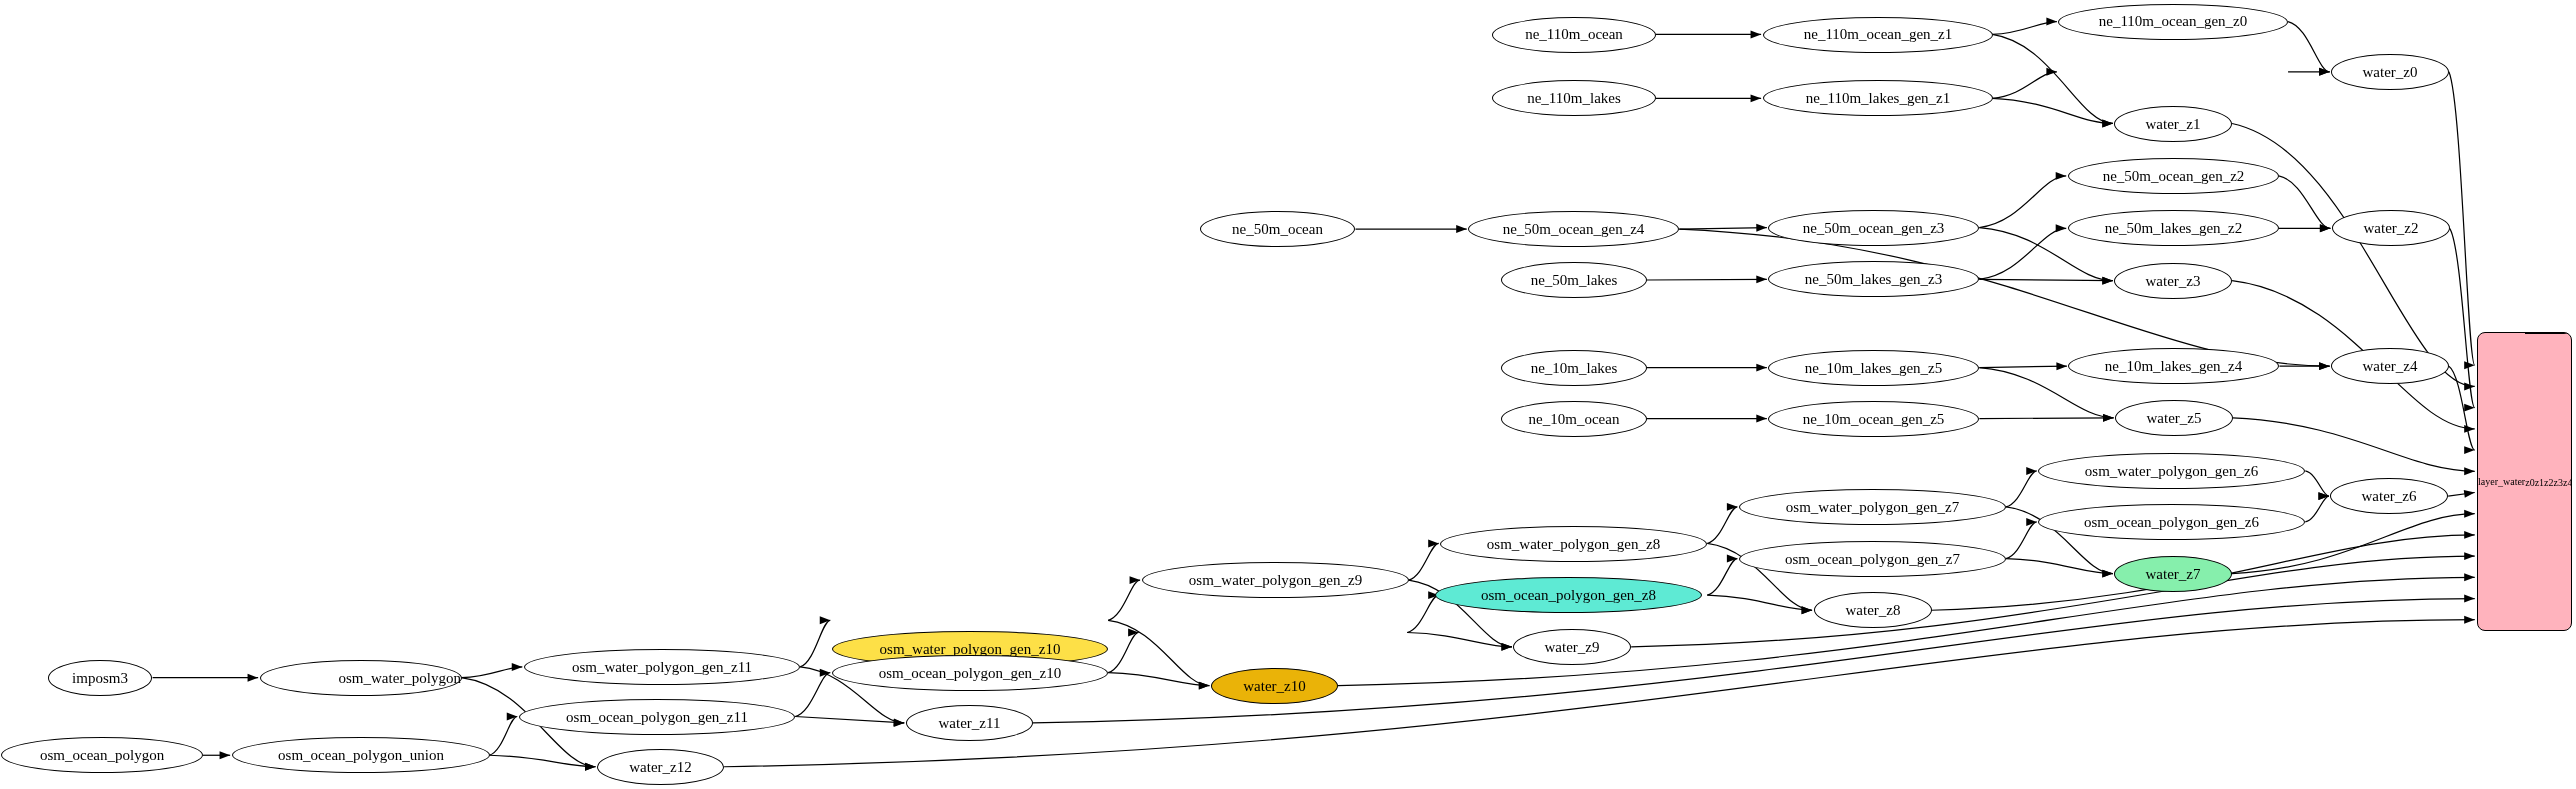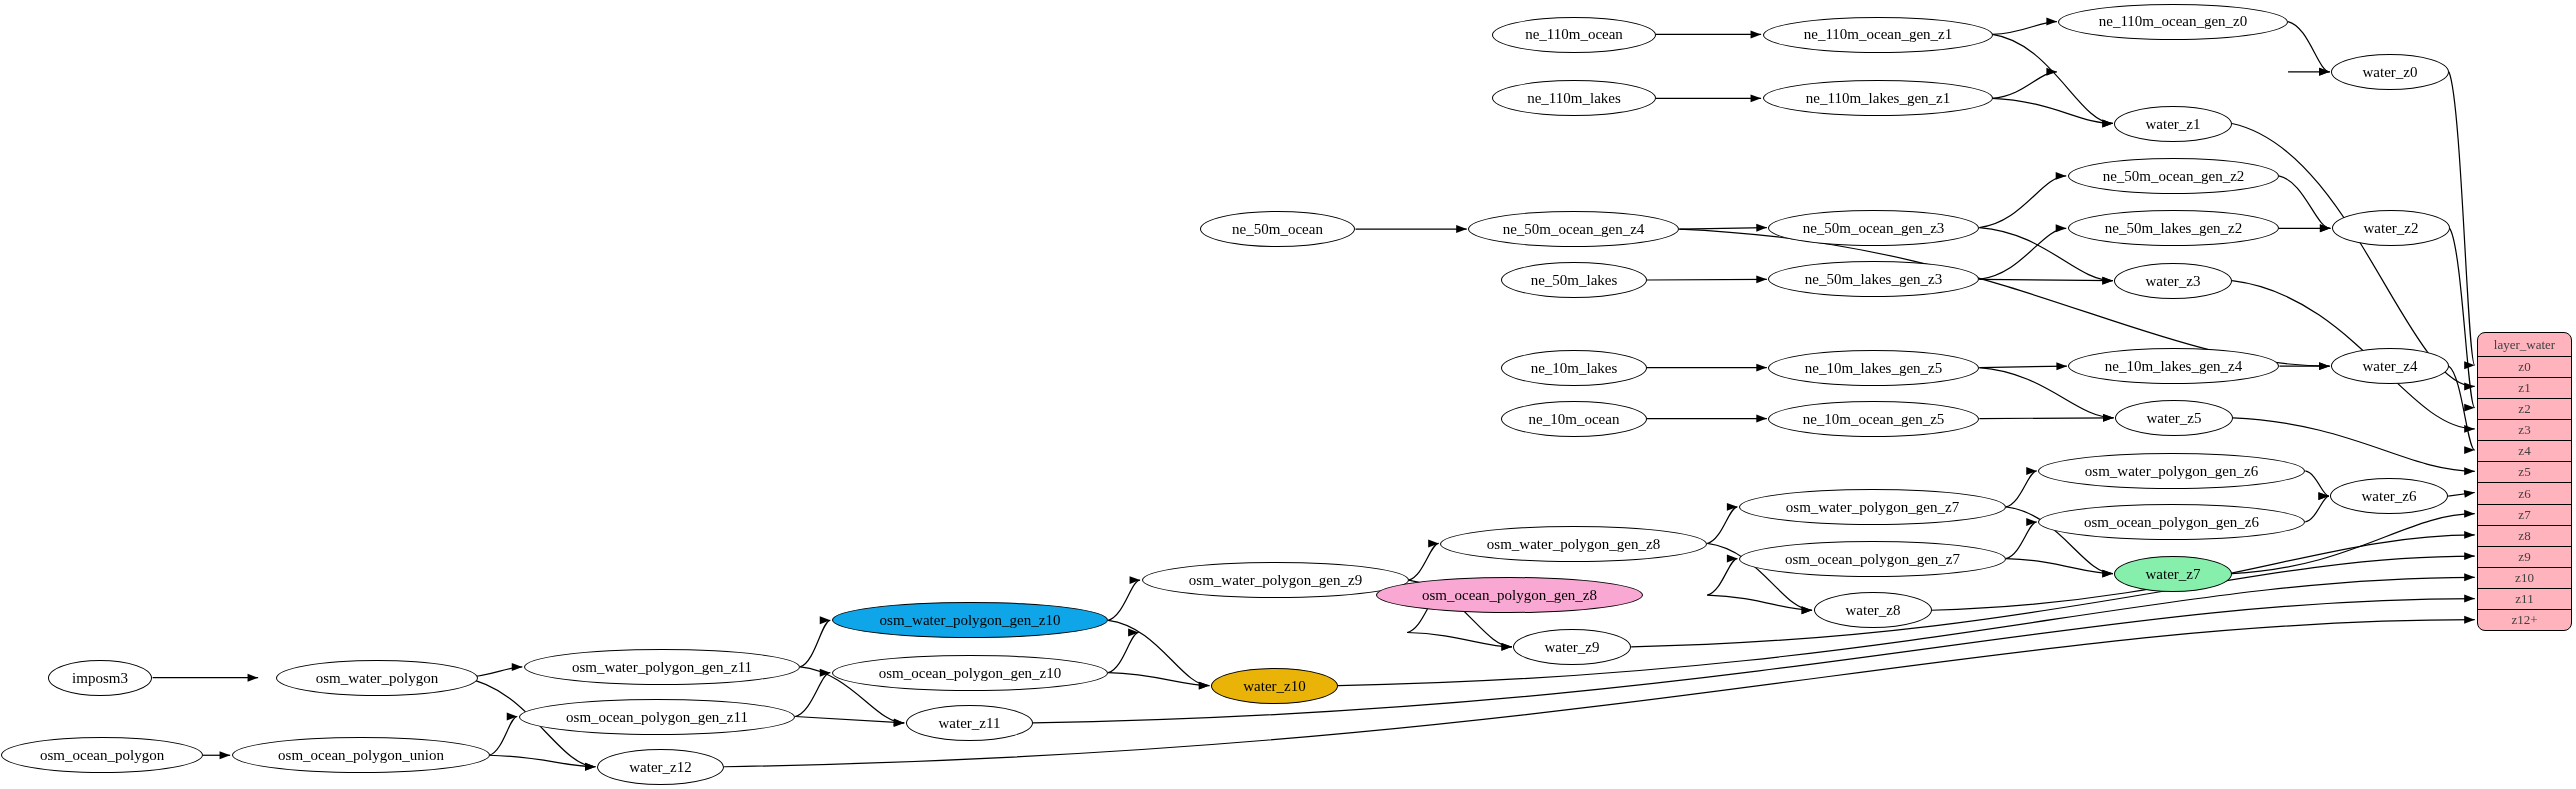--- a/index.html
+++ b/index.html
@@ -22,22 +22,22 @@
     font-size:15px;color:#000000;
     white-space:nowrap;
     z-index:2;
   }
   #rectable{
     position:absolute;
     box-sizing:border-box;
     border:1.2px solid #000000;
     border-radius:8px;
     overflow:hidden;
-    display:flex;flex-direction:column;
-    font-size:13px;color:#404040;
+    display:flex;flex-direction:row;
+    font-size:10px;color:#000000;
     z-index:2;
   }
   #rectable .hdr{
     box-sizing:border-box;
     display:flex;align-items:center;justify-content:center;
     flex:0 0 23px;
   }
   #rectable .row{
     box-sizing:border-box;
     flex:1 1 auto;
@@ -226,42 +226,42 @@
     </div>
     <div class="node" style="left: 1739px; top: 541px; width: 267px; background: rgb(255, 255, 255); border-color: rgb(0, 0, 0);">
       <span>osm_ocean_polygon_gen_z7</span>
     </div>
     <div class="node" style="left: 2114px; top: 556px; width: 118px; background: #86efac; border-color: rgb(0, 0, 0);">
       <span>water_z7</span>
     </div>
     <div class="node" style="left: 1142px; top: 562px; width: 267px; background: rgb(255, 255, 255); border-color: rgb(0, 0, 0);">
       <span>osm_water_polygon_gen_z9</span>
     </div>
-    <div class="node" style="left: 1376px; top: 577px; width: 267px; background: #f9a8d4; border-color: rgb(0, 0, 0);">
+    <div class="node" style="left: 1435px; top: 577px; width: 267px; background: #5eead4; border-color: rgb(0, 0, 0);">
       <span>osm_ocean_polygon_gen_z8</span>
     </div>
     <div class="node" style="left: 1814px; top: 592px; width: 118px; background: rgb(255, 255, 255); border-color: rgb(0, 0, 0);">
       <span>water_z8</span>
     </div>
-    <div class="node" style="left: 832px; top: 602px; width: 276px; background: #0ea5e9; border-color: rgb(0, 0, 0);">
+    <div class="node" style="left: 832px; top: 631px; width: 276px; background: #fde047; border-color: rgb(0, 0, 0);">
       <span>osm_water_polygon_gen_z10</span>
     </div>
     <div class="node" style="left: 1513px; top: 629px; width: 118px; background: rgb(255, 255, 255); border-color: rgb(0, 0, 0);">
       <span>water_z9</span>
     </div>
     <div class="node" style="left: 524px; top: 649px; width: 276px; background: rgb(255, 255, 255); border-color: rgb(0, 0, 0);">
       <span>osm_water_polygon_gen_z11</span>
     </div>
     <div class="node" style="left: 832px; top: 655px; width: 276px; background: rgb(255, 255, 255); border-color: rgb(0, 0, 0);">
       <span>osm_ocean_polygon_gen_z10</span>
     </div>
     <div class="node" style="left: 48px; top: 660px; width: 104px; background: rgb(255, 255, 255); border-color: rgb(0, 0, 0);">
       <span>imposm3</span>
     </div>
-    <div class="node" style="left: 276px; top: 660px; width: 202px; background: rgb(255, 255, 255); border-color: rgb(0, 0, 0);">
+    <div class="node" style="left: 260px; top: 660px; width: 202px; background: rgb(255, 255, 255); border-color: rgb(0, 0, 0); justify-content: flex-end;">
       <span>osm_water_polygon</span>
     </div>
     <div class="node" style="left: 1211px; top: 668px; width: 127px; background: #eab308; border-color: rgb(0, 0, 0); align-items: center;">
       <span>water_z10</span>
     </div>
     <div class="node" style="left: 519px; top: 699px; width: 276px; background: rgb(255, 255, 255); border-color: rgb(0, 0, 0);">
       <span>osm_ocean_polygon_gen_z11</span>
     </div>
     <div class="node" style="left: 906px; top: 705px; width: 127px; background: rgb(255, 255, 255); border-color: rgb(0, 0, 0);">
       <span>water_z11</span>

